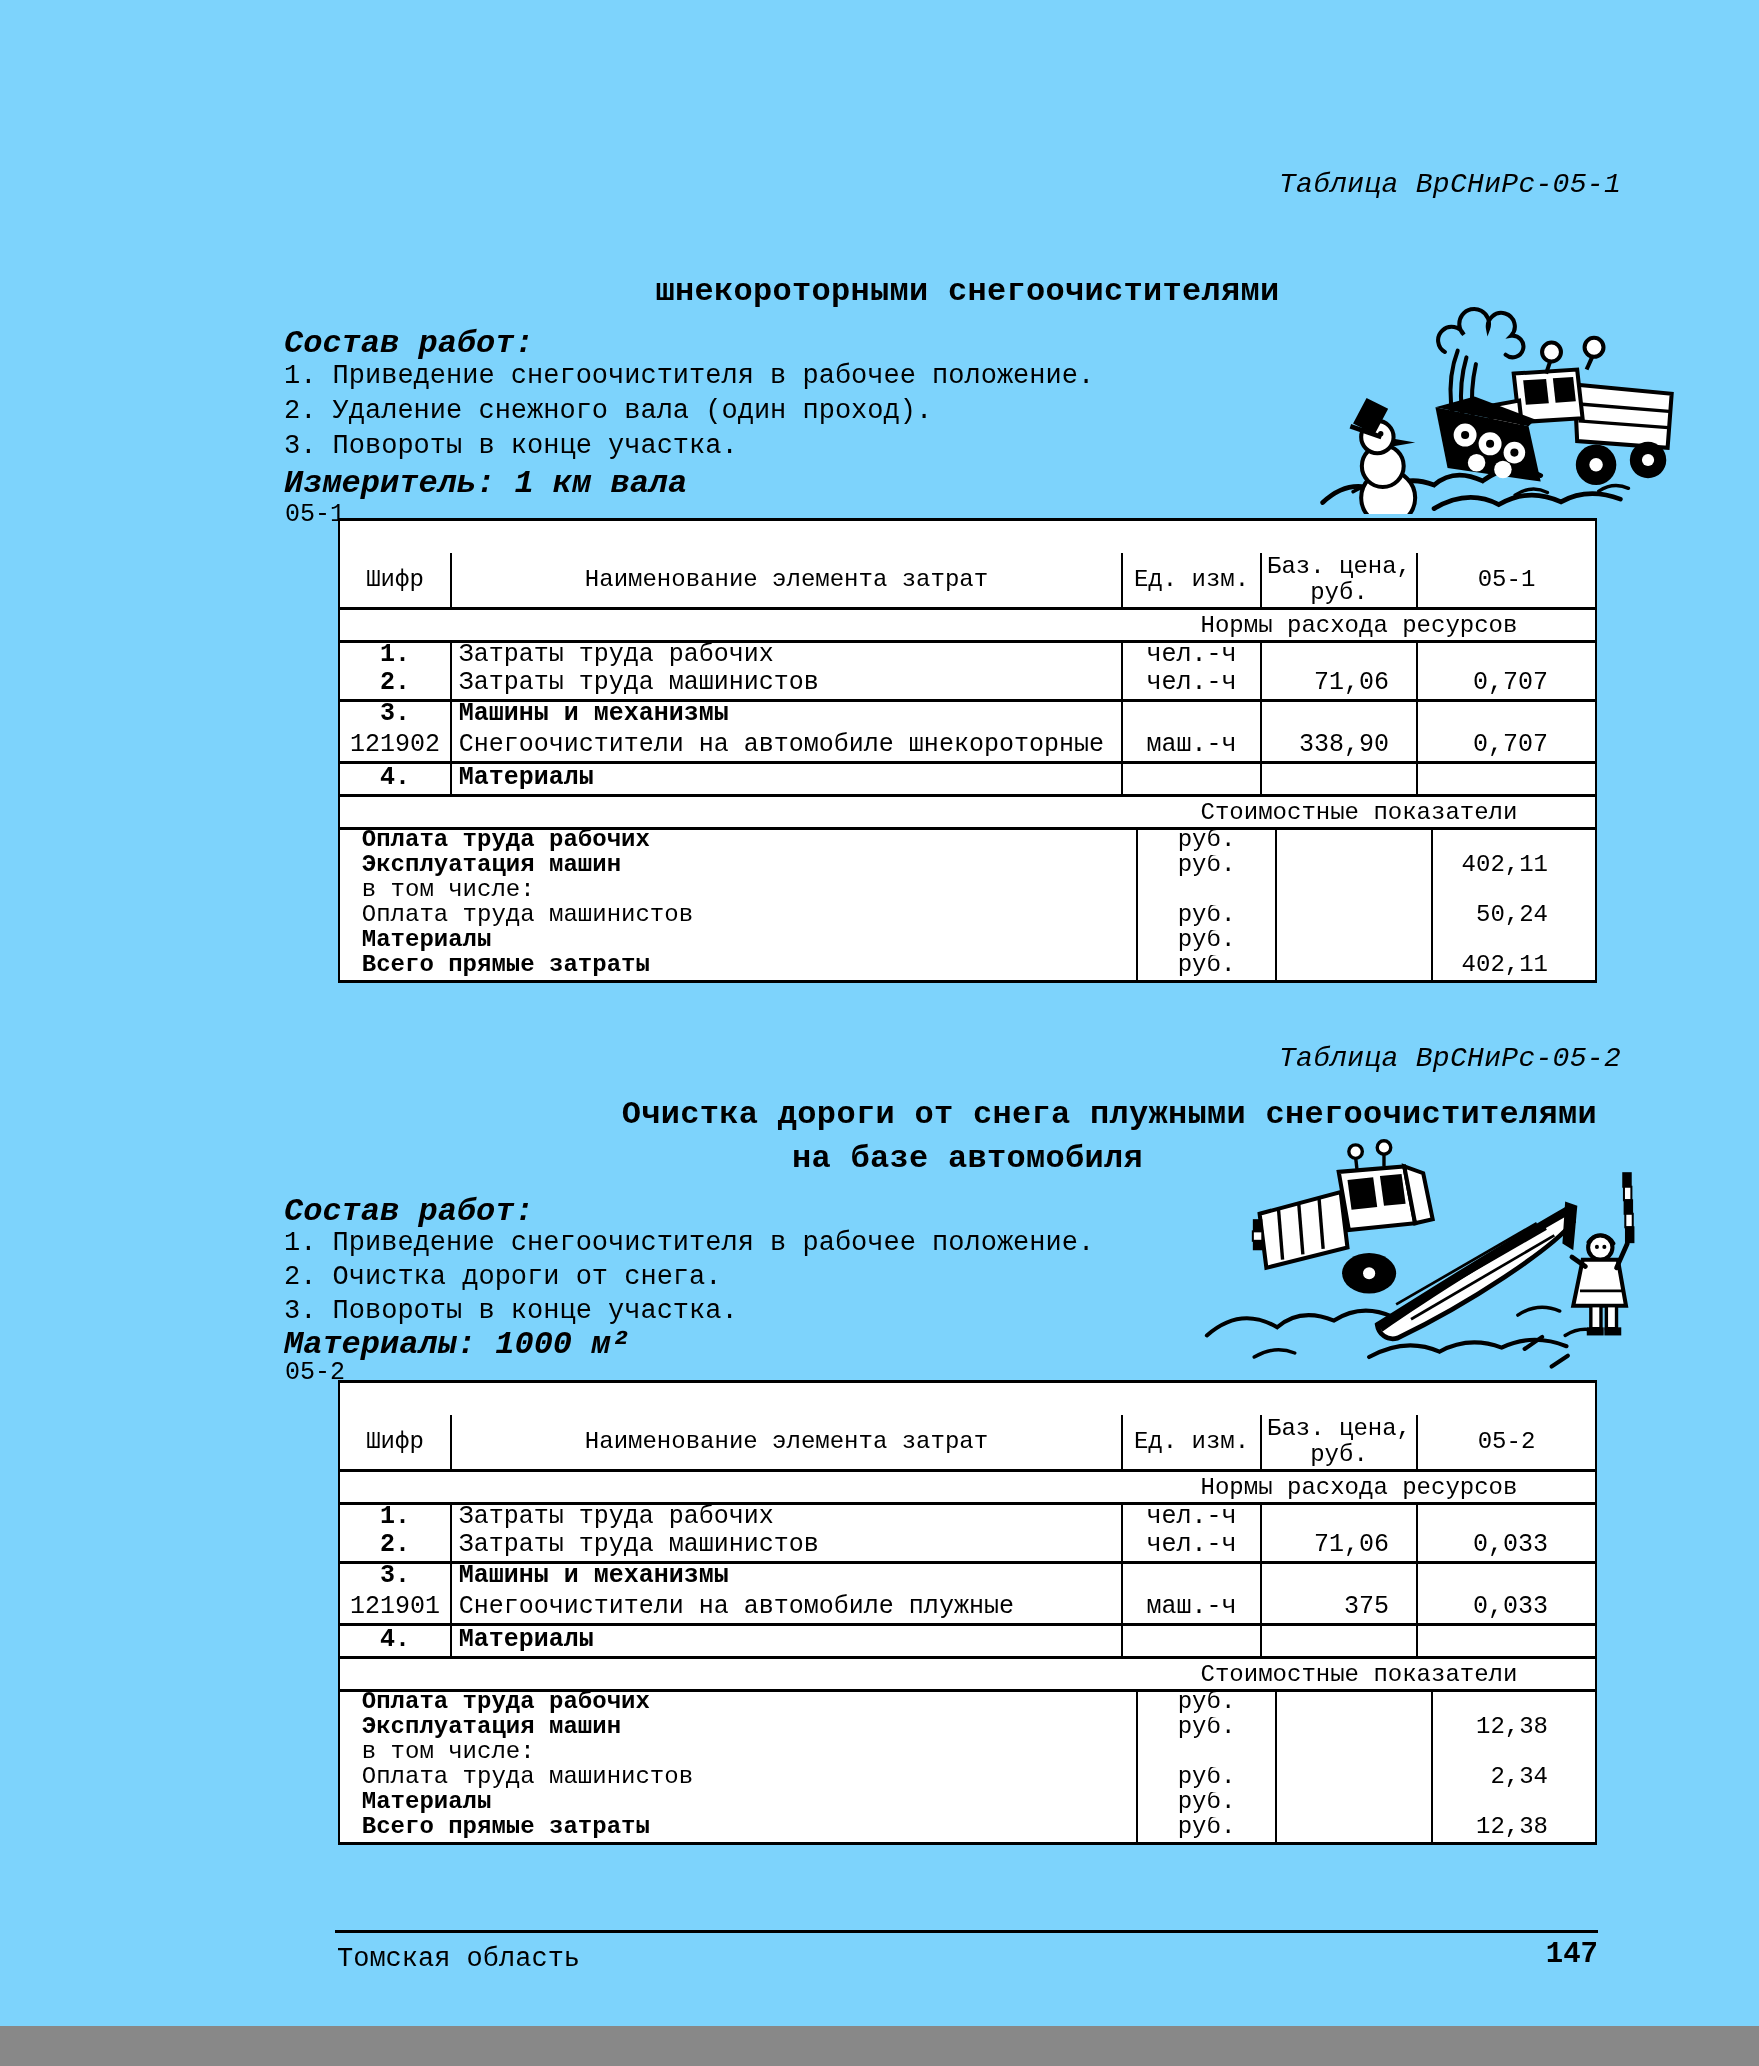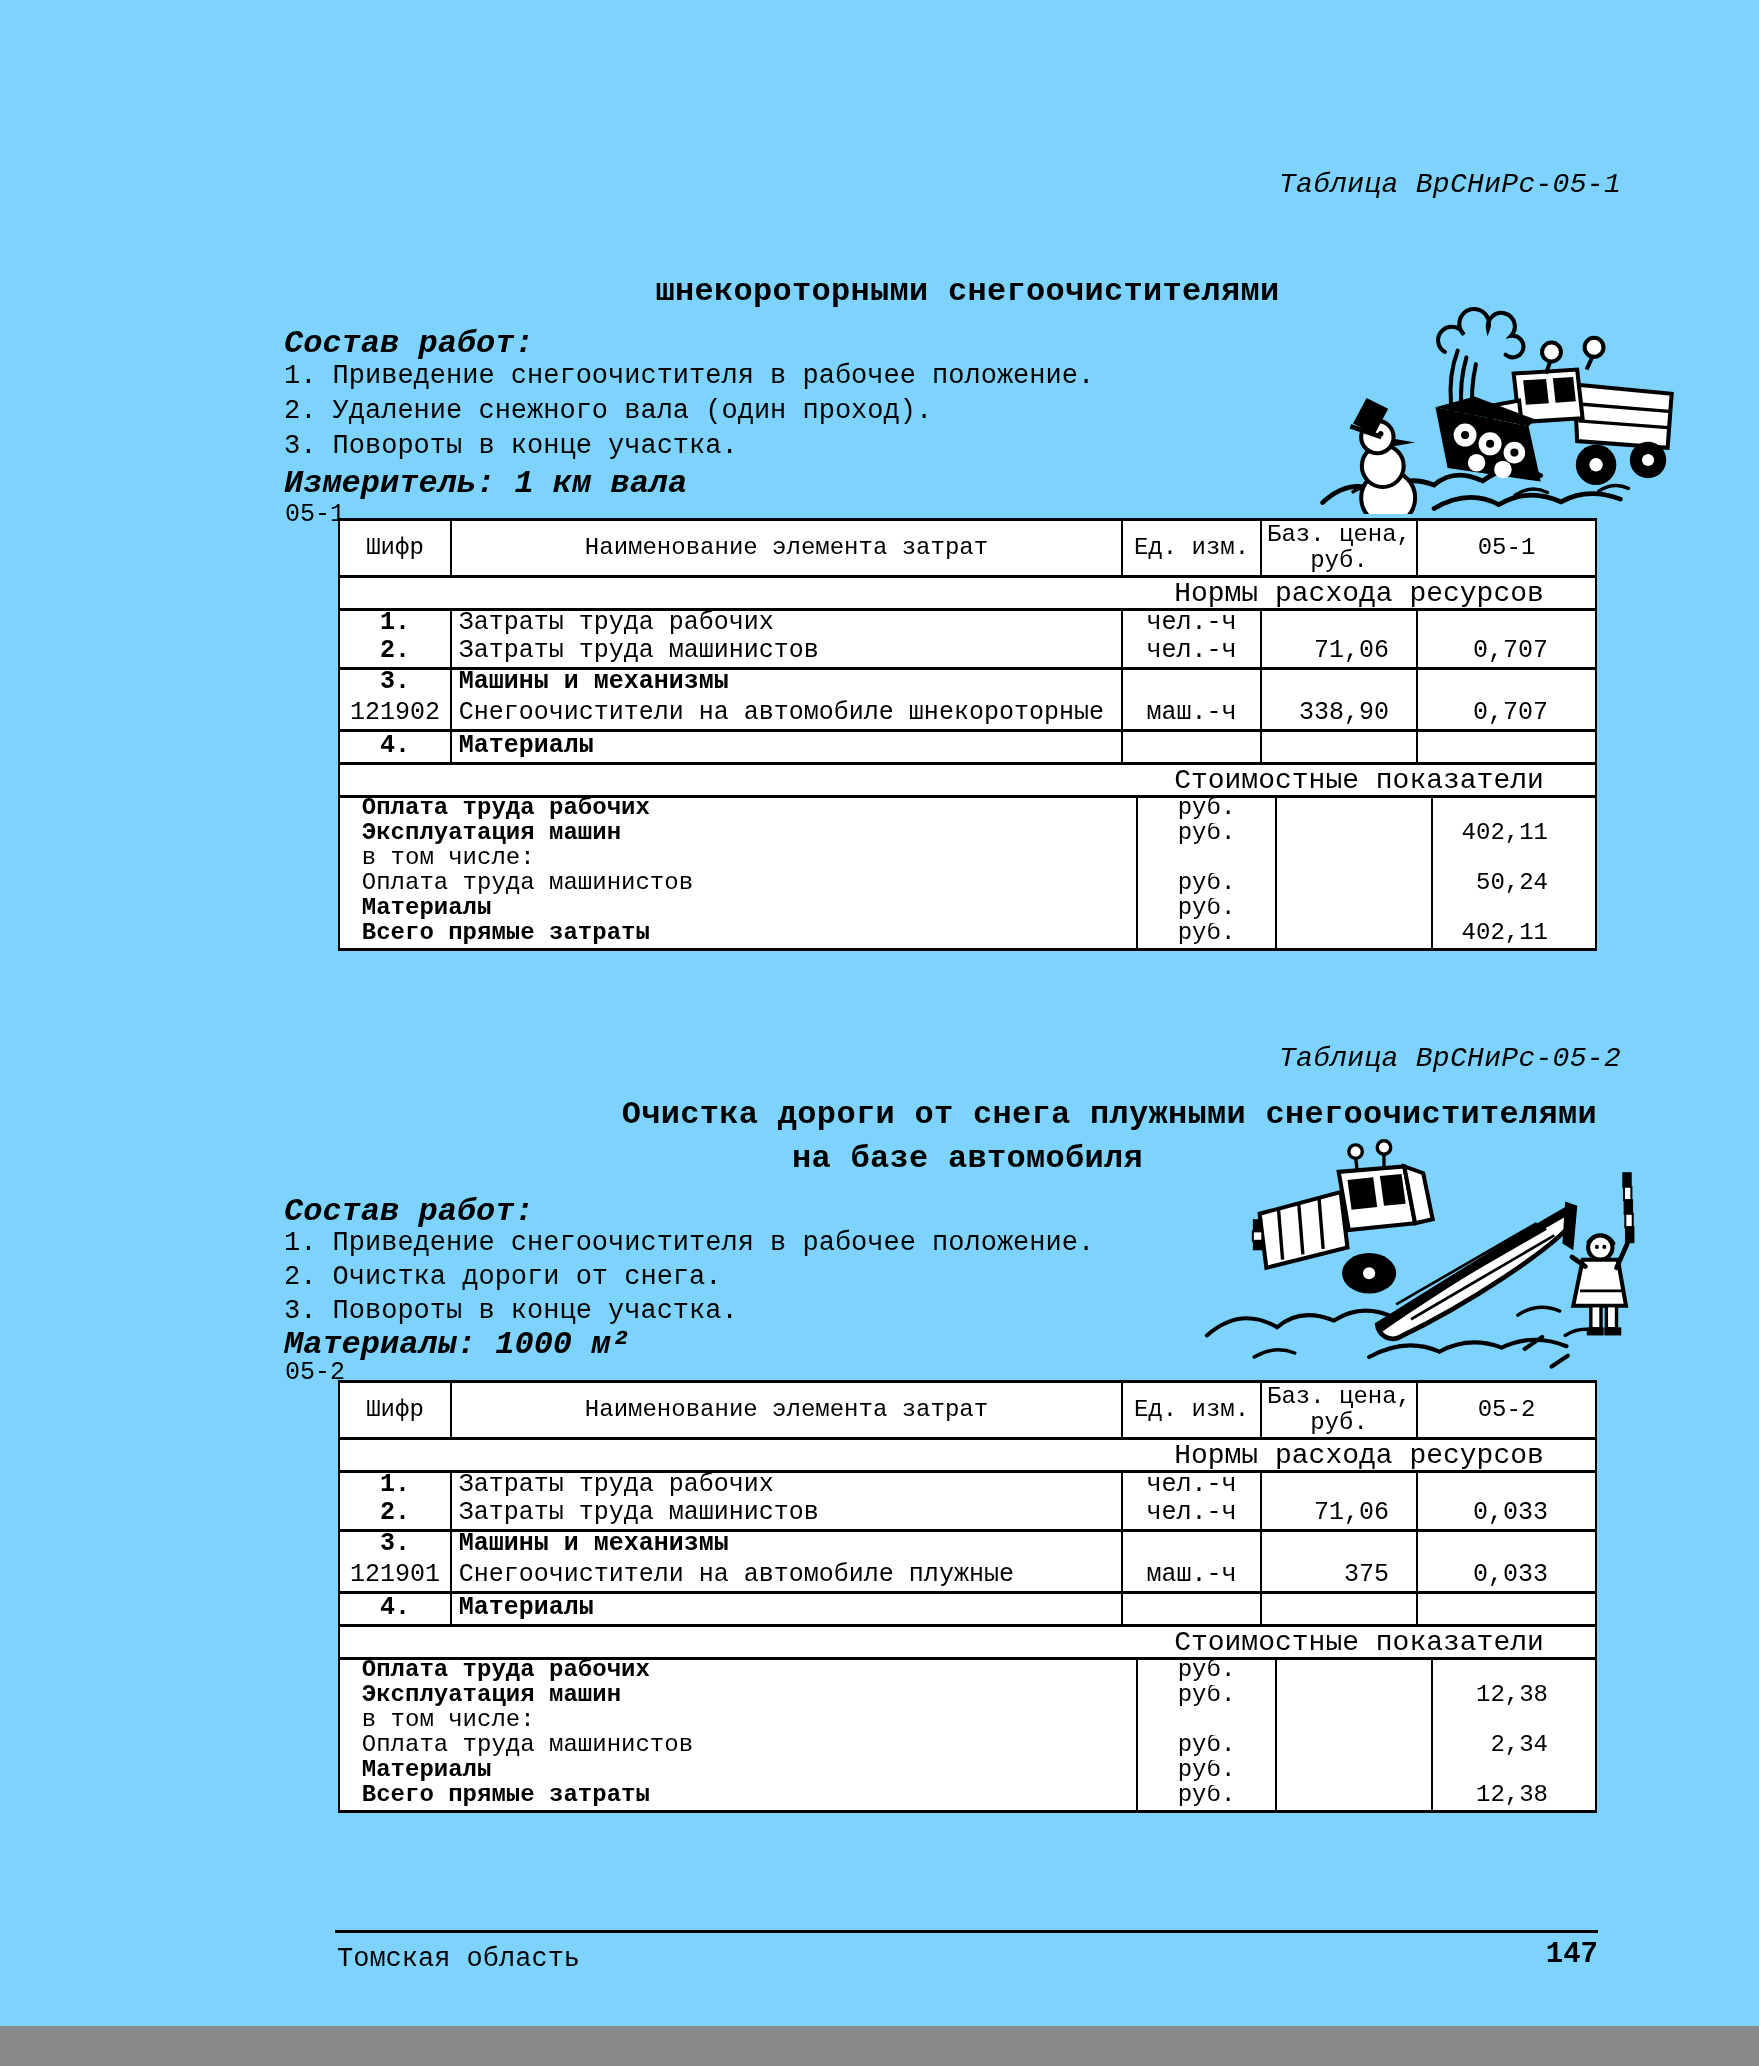--- a/index.html
+++ b/index.html
@@ -16,39 +16,39 @@
 
   
   .etable {
     position:absolute; left:338px; width:1259px; box-sizing:border-box;
     border:2px solid #000; border-top-width:3.4px; border-bottom-width:3.4px;
     font-size:25px; background:#fff;
   }
   .trow { display:grid; grid-template-columns:112px 671px 139px 156px auto; }
   .trow.cost { grid-template-columns:783px 139px 156px auto; font-size:24px; }
   .hsep { border-bottom:3.4px solid #000; }
-  .h80 { height:54px; } .h44 { height:30px; } .h42 { height:28px; }
+  .h80 { height:54px;margin-top:32px; } .h44 { height:30px; } .h42 { height:28px; }
   .h46 { height:31px; } .h37 { height:25px;margin-left:15px; }
   .cc {
     box-sizing:border-box; border-right:2px solid #000;
     display:flex; align-items:flex-end; padding-bottom:2px; overflow:hidden;
   }
   .cc.last { border-right:none; }
   .b { font-weight:bold; }
   .c-cipher  { justify-content:center; }
   .c-name    { padding-left:6.8px; }
   .c-unit    { justify-content:center; }
   .c-price   { justify-content:flex-end; padding-right:27px; }
   .c-val     { justify-content:flex-end; padding-right:47px; }
   .trow.header .cc {
     align-items:center; justify-content:center; text-align:center;
     white-space:pre-line; line-height:1.1; padding-bottom:0; font-size:24px;
   }
   .caprow { display:flex; align-items:center; }
-  .capspan { display:block; margin-left:783px; width:472px; text-align:center; font-size:28px; }
+  .capspan { display:block; margin-left:783px; width:472px; text-align:center; font-size:24px; }
 
   .footrule { background:#000; height:2.7px; }
   .footregion { font-size:27px; }
   .footpage { font-size:29px; font-weight:bold; text-align:right; }
 
   svg .ln { stroke:#000; fill:none; stroke-linecap:round; }
 </style>
 </head>
 <body>
 

